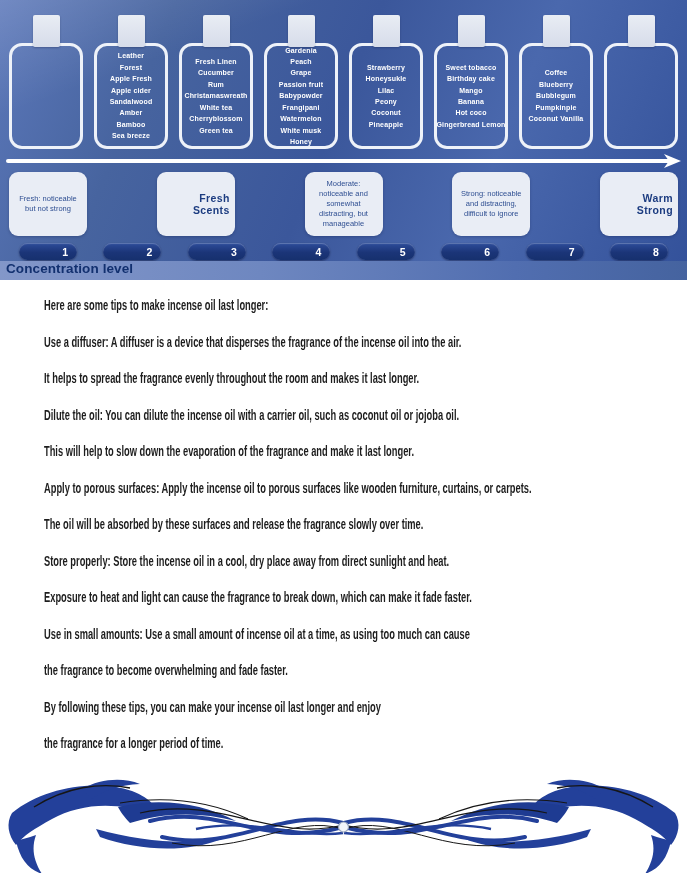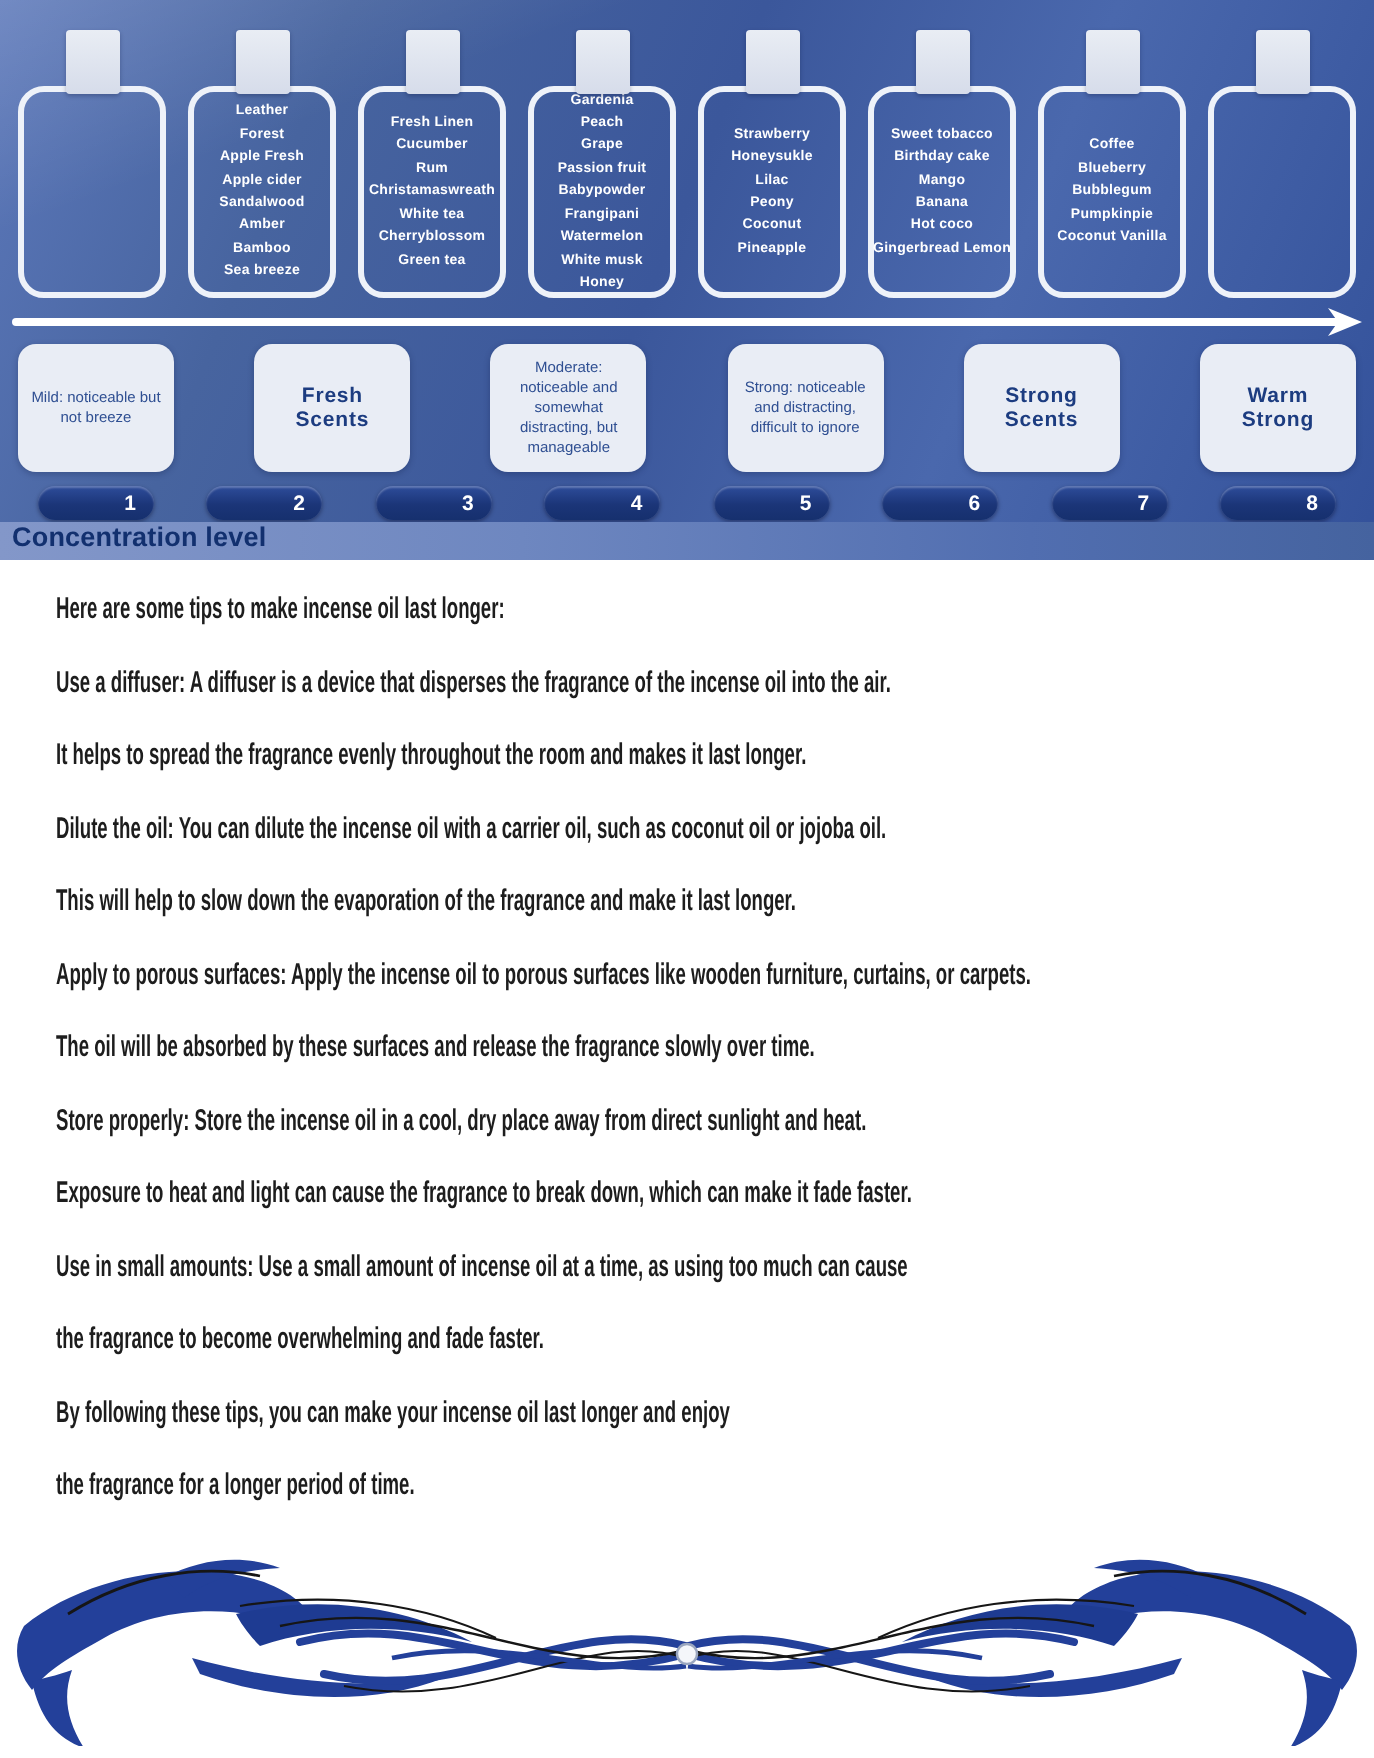--- a/index.html
+++ b/index.html
@@ -47,21 +47,21 @@
     position: absolute; top: 172px; left: 9px; right: 9px;
     display: flex; justify-content: space-between;
   }
   .level-box {
     width: 78px; height: 64px; background: #e9edf5; border-radius: 9px;
     display: flex; align-items: center; justify-content: center;
     text-align: center; padding: 4px 5px;
     box-shadow: 0 1px 3px rgba(10,20,60,0.28);
   }
   .level-text { font-size: 7.5px; line-height: 10px; color: #2f4f92; }
-  .level-text.headline { font-size: 10.5px; font-weight: bold; color: #1c3c80; letter-spacing: 0.4px; line-height: 12px; }
+  .level-text.headline { font-size: 10.5px; font-weight: bold; color: #1c3c80; letter-spacing: 0.4px; line-height: 12px; text-align: right; }
 
   .pills-row {
     position: absolute; top: 243px; left: 9px; right: 9px;
     display: flex; justify-content: space-between;
   }
   .pill-slot { width: 78px; }
   .pill {
     width: 58px; height: 17px; margin: 0 auto; border-radius: 9px;
     background: linear-gradient(180deg, #2e4d9b 0%, #1b3578 55%, #16306e 100%);
     box-shadow: 0 1px 2px rgba(0,0,30,0.4), inset 0 1px 1px rgba(255,255,255,0.25);
@@ -72,21 +72,21 @@
   .caption-strip {
     position: absolute; left: 0; right: 0; bottom: 0; height: 19px;
     background: linear-gradient(90deg, #8397c9 0%, #6e87c0 38%, #516eb0 75%, #45639f 100%);
     display: flex; align-items: flex-start; padding-left: 6px;
   }
   .caption-strip span {
     color: #12306f; font-weight: bold; font-size: 13.5px; letter-spacing: 0.1px;
   }
 
   
-  .tips { padding: 17px 0 0 28px; }
+  .tips { padding: 17px 0 0 28px; margin-left: 16px; }
   .tip-line {
     font-size: 15px; font-weight: bold; color: #1d1d1d;
     line-height: 15px; margin: 0 0 21.5px 0;
     white-space: nowrap;
     transform: scaleX(0.62); transform-origin: 0 50%;
   }
 
   
   .flourish { position: absolute; left: 0; bottom: 6px; width: 687px; height: 96px; }
 </style>
@@ -181,33 +181,30 @@
 
     <div class="axis-arrow">
       <svg width="677" height="16" viewBox="0 0 677 16">
         <line x1="2" y1="8" x2="662" y2="8" stroke="#ffffff" stroke-width="4" stroke-linecap="round"></line>
         <path d="M658,1 L675,8 L658,15 L663,8 Z" fill="#ffffff"></path>
       </svg>
     </div>
 
     <div class="levels-row" id="levels-row">
         <div class="level-box">
-          <div class="level-text">Mild: noticeable but not breeze</div>
+          <div class="level-text">Fresh: noticeable but not strong</div>
         </div>
         <div class="level-box">
           <div class="level-text headline">Fresh Scents</div>
         </div>
         <div class="level-box">
           <div class="level-text">Moderate: noticeable and somewhat distracting, but manageable</div>
         </div>
         <div class="level-box">
           <div class="level-text">Strong: noticeable and distracting, difficult to ignore</div>
-        </div>
-        <div class="level-box">
-          <div class="level-text headline">Strong Scents</div>
         </div>
         <div class="level-box">
           <div class="level-text headline">Warm Strong</div>
         </div>
       </div>
 
     <div class="pills-row" id="pills-row">
         <div class="pill-slot">
           <div class="pill">
             <span class="pill-num">1</span>

